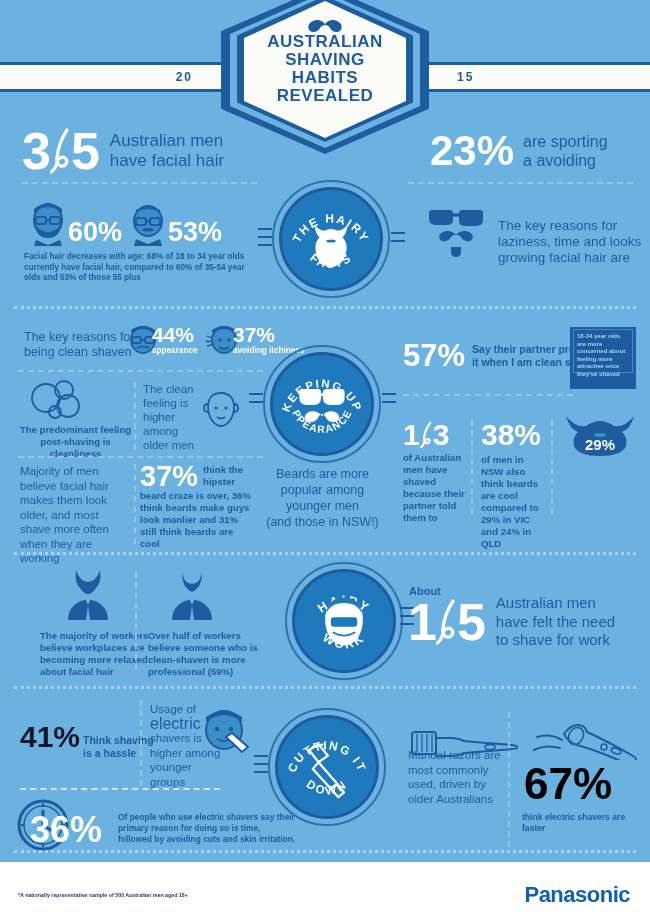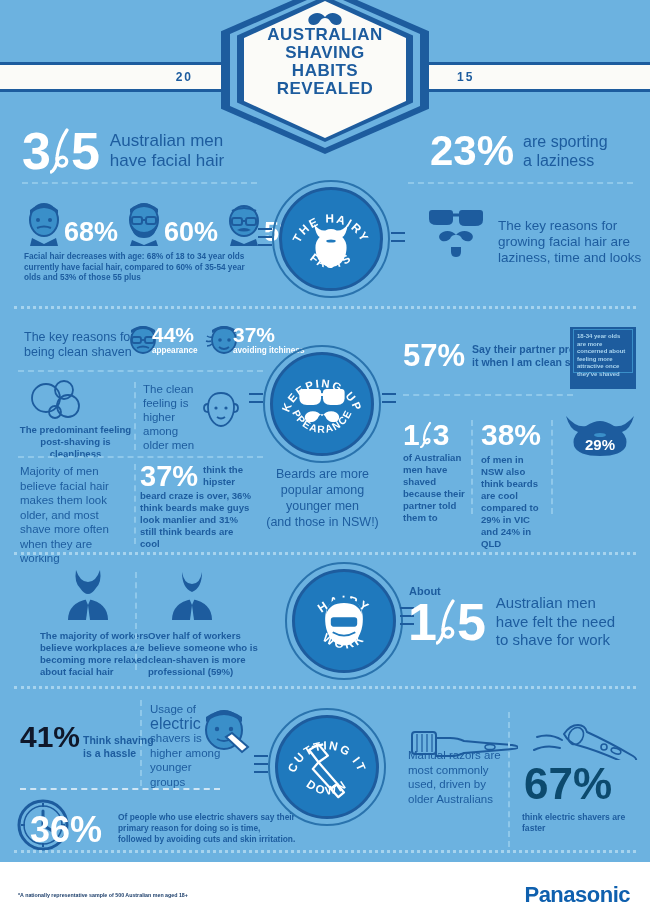--- a/index.html
+++ b/index.html
@@ -45,21 +45,21 @@
   .hex-in-b {
     position: absolute; left: 50%; top: -4px; transform: translateX(-50%);
     width: 176px; height: 146px; background: #1d5c9e;
     clip-path: polygon(50% 0%, 100% 27%, 100% 73%, 50% 100%, 0% 73%, 0% 27%);
   }
   .hex-inner {
     position: absolute; left: 50%; top: 1px; transform: translateX(-50%);
     width: 162px; height: 137px; background: #fbfbf8;
     clip-path: polygon(50% 0%, 100% 27%, 100% 73%, 50% 100%, 0% 73%, 0% 27%);
     display: flex; flex-direction: column; align-items: center; justify-content: flex-start;
-    padding-top: 11px;
+    padding-top: 18px;
   }
   .hex-title { color:#1d5c9e; font-weight:bold; font-size:17px; line-height:18px; letter-spacing:.5px; text-align:center; }
   .txt { color: #1d5c9e; font-size: 13.5px; line-height: 16px; }
   .small { color: #1d5c9e; font-size: 8.2px; line-height: 10.5px; font-weight: bold; }
   .smallb { color:#1d5c9e; font-size: 9.6px; line-height: 12px; font-weight: bold;}
   .dash-h { position:absolute; border-top: 2px dashed #8fc8ea; }
   .dash-v { position:absolute; border-left: 2px dashed #8fc8ea; }
   .solid-h { position:absolute; border-top: 2.5px dashed #cfe6f5; }
   .sec-div { position:absolute; left:14px; right:14px; border-top: 3px dotted #a6d3ee; }
 
@@ -116,39 +116,28 @@
     <div style="margin-left:10px">
       <div class="txt" style="font-size:17px;line-height:20px">Australian men</div>
       <div class="txt" style="font-size:17px;line-height:20px">have facial hair</div>
     </div>
   </div>
 
   <div style="position:absolute;left:430px;top:130px;display:flex;align-items:center;">
     <span style="font-size:42px;font-weight:bold;color:#fff;line-height:42px">23%</span>
     <div style="margin-left:9px">
       <div class="txt" style="font-size:16px;line-height:19px">are sporting</div>
-      <div class="txt" style="font-size:16px;line-height:19px">a laziness</div>
+      <div class="txt" style="font-size:16px;line-height:19px">a avoiding</div>
     </div>
   </div>
 
   <div class="dash-h" style="left:22px;top:182px;width:235px"></div>
   <div class="dash-h" style="left:408px;top:182px;width:225px"></div>
 
   <div style="position:absolute;left:24px;top:200px;display:flex;align-items:flex-end;gap:2px">
-    <div style="display:flex;align-items:flex-end">
-      <svg width="40" height="46" viewBox="0 0 40 46">
-        <ellipse cx="20" cy="20" rx="14" ry="16" fill="#3a8fc9" stroke="#1d5c9e" stroke-width="2"></ellipse>
-        <path d="M6 14 Q20 2 34 14 L34 10 Q20 -1 6 10 Z" fill="#1d5c9e"></path>
-        <circle cx="14" cy="20" r="2" fill="#1d5c9e"></circle>
-          <circle cx="26" cy="20" r="2" fill="#1d5c9e"></circle>
-        <path d="M13 28 Q20 25 27 28" stroke="#1d5c9e" stroke-width="2" fill="none"></path>
-        <path d="M8 38 L20 44 L32 38 L34 46 L6 46 Z" fill="#1d5c9e"></path>
-      </svg>
-      <span class="pct-md">68%</span>
-    </div>
     <div style="display:flex;align-items:flex-end;margin-left:4px">
       <svg width="40" height="46" viewBox="0 0 40 46">
         <ellipse cx="20" cy="20" rx="14" ry="16" fill="#3a8fc9" stroke="#1d5c9e" stroke-width="2"></ellipse>
         <path d="M6 13 Q20 1 34 13 L34 9 Q20 -2 6 9 Z" fill="#1d5c9e"></path>
         <rect x="8" y="17" width="10" height="7" rx="2" fill="none" stroke="#1d5c9e" stroke-width="2"></rect>
         <rect x="22" y="17" width="10" height="7" rx="2" fill="none" stroke="#1d5c9e" stroke-width="2"></rect>
         <path d="M18 20 L22 20" stroke="#1d5c9e" stroke-width="2"></path>
         <path d="M7 24 Q8 38 20 38 Q32 38 33 24 Q28 32 20 32 Q12 32 7 24Z" fill="#1d5c9e"></path>
         <path d="M8 40 L20 45 L32 40 L34 46 L6 46 Z" fill="#1d5c9e"></path>
       </svg>
@@ -194,22 +183,22 @@
 
   <svg width="62" height="52" viewBox="0 0 62 52" style="position:absolute;left:425px;top:205px">
     <path d="M4 8 q0 -3 3 -3 h18 q3 0 3 3 v7 q0 5 -6 5 h-10 q-8 0 -8 -6 z" fill="#1d5c9e"></path>
     <path d="M34 8 q0 -3 3 -3 h18 q3 0 3 3 v7 q0 6 -8 6 h-10 q-6 0 -6 -5 z" fill="#1d5c9e"></path>
     <path d="M28 10 h6" stroke="#1d5c9e" stroke-width="3"></path>
     <path d="M31 30 C28 26 22 25 18 27 C13 29 13 34 17 36 C21 37 25 35 26 32 C28 30 29 30 31 30 C33 30 34 30 36 32 C37 35 41 37 45 36 C49 34 49 29 44 27 C40 25 34 26 31 30 Z" fill="#1d5c9e"></path>
     <path d="M26 42 h10 v5 q0 5 -5 5 q-5 0 -5 -5 z" fill="#1d5c9e"></path>
   </svg>
   <div style="position:absolute;left:498px;top:218px;width:150px">
     <div class="txt">The key reasons for</div>
+    <div class="txt">laziness, time and looks</div>
     <div class="txt">growing facial hair are</div>
-    <div class="txt">laziness, time and looks</div>
   </div>
 
   <div class="sec-div" style="top:306px"></div>
 
   <div style="position:absolute;left:24px;top:330px;width:125px">
     <div class="txt" style="font-size:12.5px;line-height:15px">The key reasons for</div>
     <div class="txt" style="font-size:12.5px;line-height:15px">being clean shaven</div>
   </div>
 
   <div style="position:absolute;left:126px;top:324px;display:flex;align-items:flex-start">
@@ -498,21 +487,21 @@
 
   <div class="dash-v" style="left:508px;top:712px;height:135px"></div>
 
   <svg width="120" height="40" viewBox="0 0 120 40" style="position:absolute;left:520px;top:720px">
     <path d="M42 20 q-12 -7 -25 -3 M40 28 q-14 -4 -26 2" stroke="#1d5c9e" stroke-width="2" fill="none" stroke-linecap="round"></path>
     <path d="M44 14 q6 -9 14 -9 q7 0 9 7 q22 10 46 24 q5 3 2 6 q-4 4 -10 1 q-26 -12 -48 -18 q-8 -2 -13 -11 z" fill="none" stroke="#1d5c9e" stroke-width="2"></path>
     <ellipse cx="56" cy="16" rx="7" ry="9" transform="rotate(30 56 16)" fill="none" stroke="#1d5c9e" stroke-width="1.6"></ellipse>
     <circle cx="84" cy="27" r="3" fill="none" stroke="#1d5c9e" stroke-width="1.6"></circle>
     <ellipse cx="96" cy="31" rx="5" ry="2.6" transform="rotate(20 96 31)" fill="none" stroke="#1d5c9e" stroke-width="1.6"></ellipse>
   </svg>
-  <div style="position:absolute;left:524px;top:762px;font-size:44px;font-weight:bold;color:#0c4a6e;line-height:44px">67%</div>
+  <div style="position:absolute;left:524px;top:762px;font-size:44px;font-weight:bold;color:#000000;line-height:44px">67%</div>
   <div class="small" style="position:absolute;left:522px;top:812px;width:125px;font-size:8.6px;color:#1d5c9e">think electric shavers are faster</div>
 
   <div class="sec-div" style="top:850px"></div>
 
   <div class="footer">
     <div class="footnote">*A nationally representative sample of 500 Australian men aged 18+</div>
     <div class="panabrand">Panasonic</div>
   </div>
 </div>
 

